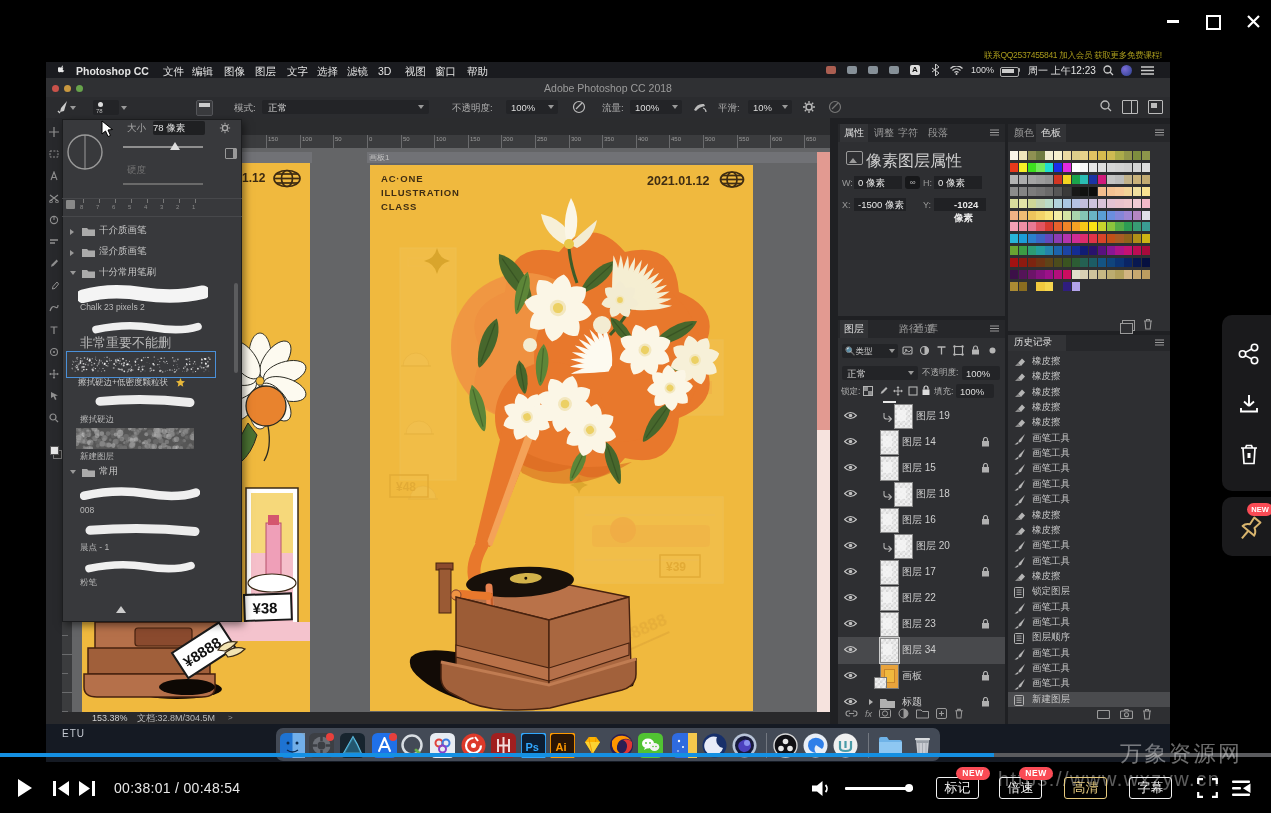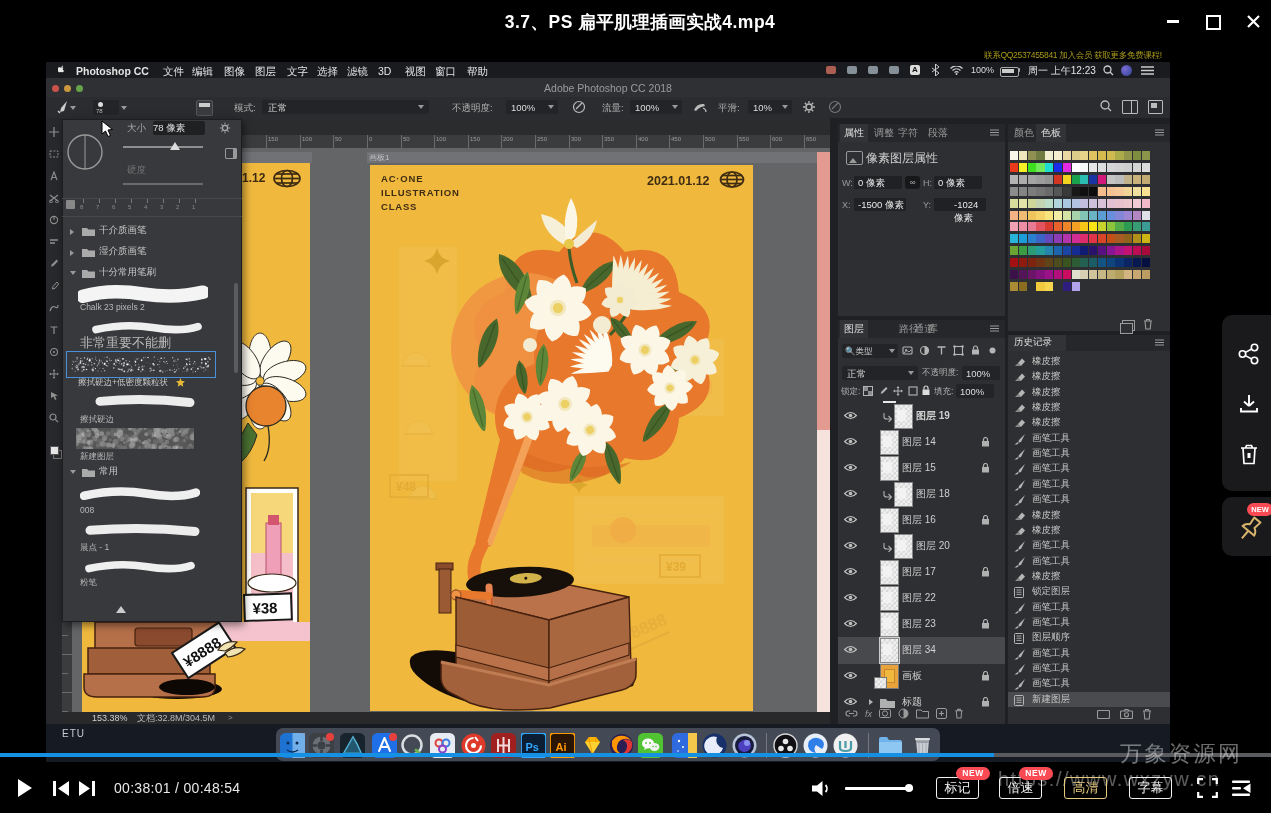--- a/index.html
+++ b/index.html
@@ -1,21 +1,20 @@
 <!DOCTYPE html>
 <html><head><meta charset="utf-8">
 <style>
 *{margin:0;padding:0;box-sizing:content-box;}
 html,body{background:#000;}
 #stage{position:relative;width:1271px;height:813px;background:#000;overflow:hidden;font-family:"Liberation Sans",sans-serif;-webkit-font-smoothing:antialiased;}
 #stage div{pointer-events:none;}
 </style></head>
 <body>
 <div id="stage">
-<div style="position:absolute;left:0px;top:12px;font-size:17.5px;color:#fff;font-weight:bold;white-space:nowrap;line-height:1.15;z-index:60;left:440px;width:400px;text-align:center;letter-spacing:0.5px;">3.7、PS 扁平肌理插画实战4.mp4</div>
 <div style="position:absolute;left:1167px;top:20px;width:12px;height:2.5px;z-index:60;background:#fff;"></div>
 <div style="position:absolute;left:1206px;top:15px;width:11px;height:11px;z-index:60;border:2px solid #fff;"></div>
 <svg style="position:absolute;left:1246px;top:14px;z-index:60" width="15" height="15">
       <path d="M2 2 L13 13 M13 2 L2 13" stroke="#fff" stroke-width="2.2"></path>
     </svg>
 <div style="position:absolute;left:984px;top:51px;font-size:8.5px;color:#a89a1c;font-weight:normal;white-space:nowrap;line-height:1.15;z-index:60;letter-spacing:-0.3px;">联系QQ2537455841 加入会员 获取更多免费课程!</div>
 <div style="position:absolute;left:46px;top:62px;width:1124px;height:700px;z-index:1;background:#2b2c2e;"></div>
 <div style="position:absolute;left:46px;top:62px;width:1124px;height:16px;z-index:2;background:#1a1b1f;"></div>
 <div style="position:absolute;left:58px;top:64px;font-size:11px;color:#eee;font-weight:normal;white-space:nowrap;line-height:1.15;z-index:3;"></div>
 <svg style="position:absolute;left:58px;top:65px;z-index:3" width="11" height="11" viewBox="0 0 16 16">
@@ -1137,39 +1136,39 @@
 <div style="position:absolute;left:844px;top:127px;font-size:10px;color:#e0e0e0;font-weight:normal;white-space:nowrap;line-height:1.15;z-index:6;">属性</div>
 <div style="position:absolute;left:874px;top:127px;font-size:10px;color:#9a9a9a;font-weight:normal;white-space:nowrap;line-height:1.15;z-index:6;">调整</div>
 <div style="position:absolute;left:898px;top:127px;font-size:10px;color:#9a9a9a;font-weight:normal;white-space:nowrap;line-height:1.15;z-index:6;">字符</div>
 <div style="position:absolute;left:928px;top:127px;font-size:10px;color:#9a9a9a;font-weight:normal;white-space:nowrap;line-height:1.15;z-index:6;">段落</div>
 <svg style="position:absolute;left:990px;top:129px;z-index:6" width="9" height="7">
       <path d="M0 1 H9 M0 3.5 H9 M0 6 H9" stroke="#9a9a9a" stroke-width="1.1"></path>
     </svg>
 <div style="position:absolute;left:846px;top:151px;width:15px;height:12px;z-index:5;border:1.3px solid #9a9a9a;border-radius:2px;">
       <div style="position:absolute;left:2px;bottom:1px;width:0;height:0;border-left:4px solid transparent;border-right:4px solid transparent;border-bottom:5px solid #9a9a9a;"></div>
     </div>
-<div style="position:absolute;left:866px;top:152px;font-size:12px;color:#cfcfcf;font-weight:normal;white-space:nowrap;line-height:1.15;z-index:5;">像素图层属性</div>
+<div style="position:absolute;left:866px;top:152px;font-size:16px;color:#cfcfcf;font-weight:normal;white-space:nowrap;line-height:1.15;z-index:5;">像素图层属性</div>
 <div style="position:absolute;left:842px;top:178px;font-size:9px;color:#9a9a9a;font-weight:normal;white-space:nowrap;line-height:1.15;z-index:5;">W:</div>
 <div style="position:absolute;left:854px;top:176px;width:48px;height:13px;z-index:5;background:#202124;">
       <span style="font-size:9.5px;color:#e8e8e8;padding-left:4px;line-height:13px;display:block;">0 像素</span>
     </div>
 <div style="position:absolute;left:905px;top:176px;width:15px;height:13px;z-index:5;background:#17181a;border-radius:3px;">
       <span style="font-size:8px;color:#bbb;display:block;text-align:center;line-height:13px;">∞</span>
     </div>
 <div style="position:absolute;left:923px;top:178px;font-size:9px;color:#9a9a9a;font-weight:normal;white-space:nowrap;line-height:1.15;z-index:5;">H:</div>
 <div style="position:absolute;left:934px;top:176px;width:48px;height:13px;z-index:5;background:#202124;">
       <span style="font-size:9.5px;color:#e8e8e8;padding-left:4px;line-height:13px;display:block;">0 像素</span>
     </div>
 <div style="position:absolute;left:842px;top:200px;font-size:9px;color:#9a9a9a;font-weight:normal;white-space:nowrap;line-height:1.15;z-index:5;">X:</div>
 <div style="position:absolute;left:854px;top:198px;width:52px;height:13px;z-index:5;background:#202124;">
       <span style="font-size:9.5px;color:#e8e8e8;padding-left:4px;line-height:13px;display:block;">-1500 像素</span>
     </div>
 <div style="position:absolute;left:923px;top:200px;font-size:9px;color:#9a9a9a;font-weight:normal;white-space:nowrap;line-height:1.15;z-index:5;">Y:</div>
 <div style="position:absolute;left:934px;top:198px;width:52px;height:13px;z-index:5;background:#202124;">
-      <span style="font-size:9.5px;color:#e8e8e8;padding-left:20px;line-height:13px;display:block;">-1024 像素</span>
+      <span style="font-size:9.5px;color:#e8e8e8;padding-left:20px;line-height:13px;display:block;font-weight:bold;">-1024 像素</span>
     </div>
 <div style="position:absolute;left:838px;top:320px;width:167px;height:404px;z-index:3;background:#2e2f32;"></div>
 <div style="position:absolute;left:838px;top:320px;width:167px;height:18px;z-index:4;background:#26272a;"></div>
 <div style="position:absolute;left:840px;top:320px;width:28px;height:18px;z-index:5;background:#323336;"></div>
 <div style="position:absolute;left:844px;top:323px;font-size:10px;color:#e0e0e0;font-weight:normal;white-space:nowrap;line-height:1.15;z-index:6;">图层</div>
 <div style="position:absolute;left:874px;top:323px;font-size:10px;color:#9a9a9a;font-weight:normal;white-space:nowrap;line-height:1.15;z-index:6;margin-left:40px;">通道</div>
 <div style="position:absolute;left:899px;top:323px;font-size:10px;color:#9a9a9a;font-weight:normal;white-space:nowrap;line-height:1.15;z-index:6;">路径</div>
 <div style="position:absolute;left:928px;top:323px;font-size:10px;color:#9a9a9a;font-weight:normal;white-space:nowrap;line-height:1.15;z-index:6;">库</div>
 <svg style="position:absolute;left:990px;top:325px;z-index:6" width="9" height="7">
       <path d="M0 1 H9 M0 3.5 H9 M0 6 H9" stroke="#9a9a9a" stroke-width="1.1"></path>
@@ -1241,21 +1240,21 @@
 <div style="position:absolute;left:883px;top:401px;width:13px;height:2px;z-index:7;background:#e8e8e8;"></div>
 <svg style="position:absolute;left:844px;top:411px;z-index:6" width="13" height="9" viewBox="0 0 13 9">
       <path d="M0.5 4.5 Q6.5 -1.5 12.5 4.5 Q6.5 10.5 0.5 4.5 Z" fill="none" stroke="#c0c0c0" stroke-width="1.1"></path>
       <circle cx="6.5" cy="4.5" r="1.8" fill="#c0c0c0"></circle>
     </svg>
 <svg style="position:absolute;left:883px;top:413px;z-index:6" width="9" height="9">
       <path d="M1 0 V4 Q1 6 4 6 L8 6 M5.5 3 L8.5 6 L5.5 9" stroke="#b0b0b0" stroke-width="1.1" fill="none"></path>
     </svg>
 <div style="position:absolute;left:894px;top:404px;width:17px;height:23px;z-index:6;background:#f0f0f0;background-image:linear-gradient(45deg,#d8d8d8 25%,transparent 25%,transparent 75%,#d8d8d8 75%),linear-gradient(45deg,#d8d8d8 25%,transparent 25%,transparent 75%,#d8d8d8 75%);background-size:5px 5px;background-position:0 0,2.5px 2.5px;border:1px solid #888;"></div>
 <div style="position:absolute;left:897px;top:410px;width:9px;height:11px;z-index:7;background:#f5f5f5;opacity:0.8;"></div>
-<div style="position:absolute;left:916px;top:410px;font-size:10px;color:#cfcfcf;font-weight:bold;white-space:nowrap;line-height:1.15;z-index:6;">图层 19</div>
+<div style="position:absolute;left:916px;top:410px;font-size:10px;color:#cfcfcf;font-weight:normal;white-space:nowrap;line-height:1.15;z-index:6;">图层 19</div>
 <svg style="position:absolute;left:844px;top:437px;z-index:6" width="13" height="9" viewBox="0 0 13 9">
       <path d="M0.5 4.5 Q6.5 -1.5 12.5 4.5 Q6.5 10.5 0.5 4.5 Z" fill="none" stroke="#c0c0c0" stroke-width="1.1"></path>
       <circle cx="6.5" cy="4.5" r="1.8" fill="#c0c0c0"></circle>
     </svg>
 <div style="position:absolute;left:880px;top:430px;width:17px;height:23px;z-index:6;background:#f0f0f0;background-image:linear-gradient(45deg,#d8d8d8 25%,transparent 25%,transparent 75%,#d8d8d8 75%),linear-gradient(45deg,#d8d8d8 25%,transparent 25%,transparent 75%,#d8d8d8 75%);background-size:5px 5px;background-position:0 0,2.5px 2.5px;border:1px solid #888;"></div>
 <div style="position:absolute;left:883px;top:436px;width:9px;height:11px;z-index:7;background:#f5f5f5;opacity:0.8;"></div>
 <div style="position:absolute;left:902px;top:436px;font-size:10px;color:#cfcfcf;font-weight:normal;white-space:nowrap;line-height:1.15;z-index:6;">图层 14</div>
 <svg style="position:absolute;left:981px;top:437px;z-index:6" width="9" height="10" viewBox="0 0 9 10">
       <rect x="1" y="4" width="7" height="5.5" fill="#b0b0b0"></rect>
       <path d="M2.5 4 V2.5 A2 2 0 0 1 6.5 2.5 V4" stroke="#b0b0b0" stroke-width="1.2" fill="none"></path>

